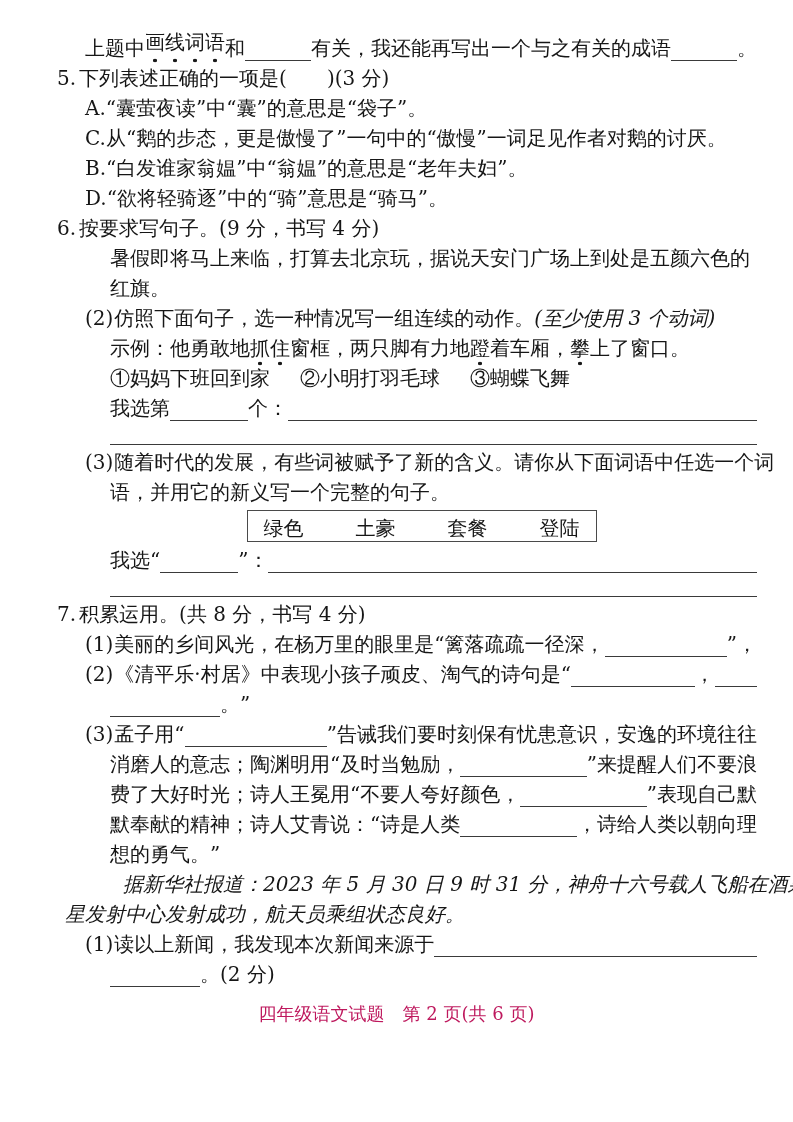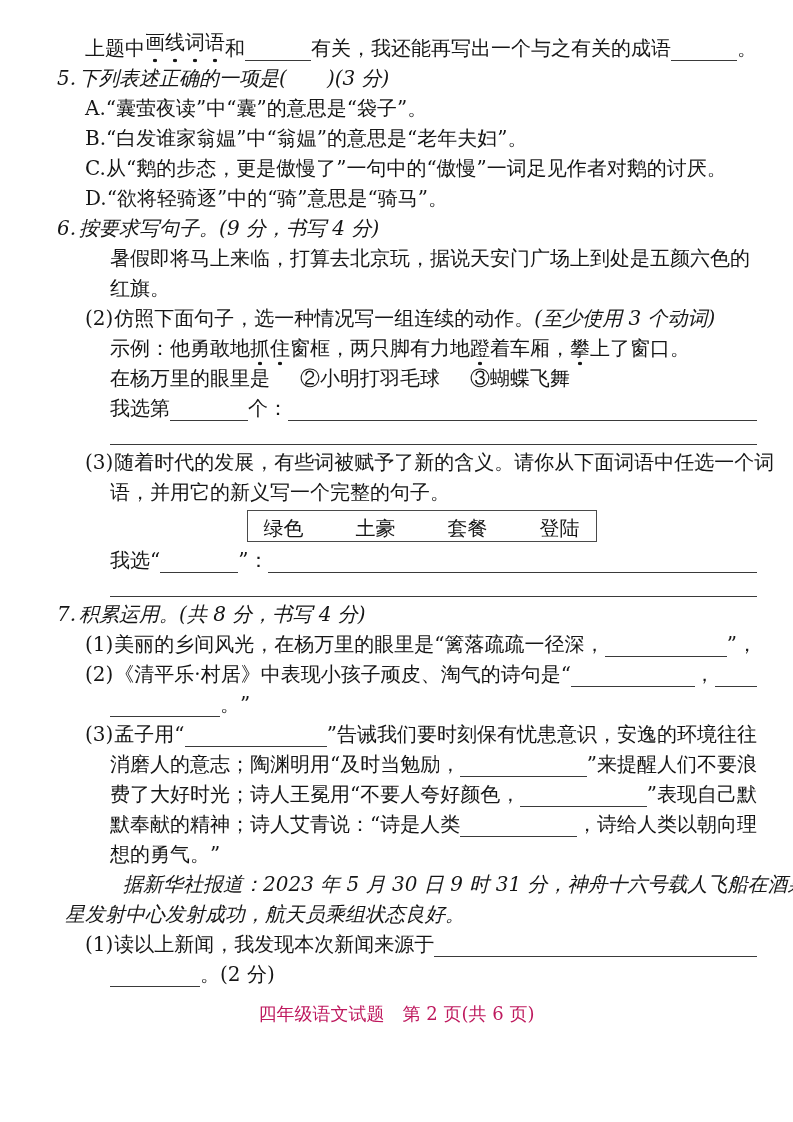--- a/index.html
+++ b/index.html
@@ -19,21 +19,21 @@
   }
   .line{
     line-height:30px;
     height:30px;
     padding-right:36px;
     white-space:nowrap;
     box-sizing:border-box;
   }
   .flexline{display:flex;align-items:flex-end;}
   .flexline > span{white-space:nowrap;line-height:30px;}
-  .ml0{padding-left:57px;font-style:italic;}
+  .ml0{padding-left:57px;}
   .ml1{padding-left:85px;}
   .ml2{padding-left:110px;}
   .mlnews1{padding-left:123px;}
   .mlnews2{padding-left:65px;}
   .num{margin-right:3px;}
   .label{margin-right:1px;}
   .blank{
     display:inline-block;
     border-bottom:1.2px solid #3a3a3a;
     height:24px;
@@ -95,37 +95,37 @@
     <span class="blank w92"></span>
     <span>有关，我还能再写出一个与之有关的成语</span>
     <span class="blank w92"></span>
     <span>。</span>
   </div>
 
   <div class="line ml0">
     <span class="num">5.</span><span>下列表述正确的一项是(　　)(3 分)</span>
   </div>
   <div class="line ml1"><span>A.“囊萤夜读”中“囊”的意思是“袋子”。</span></div>
+  <div class="line ml1"><span>C.从“鹅的步态，更是傲慢了”一句中的“傲慢”一词足见作者对鹅的讨厌。</span></div>
   <div class="line ml1"><span>B.“白发谁家翁媪”中“翁媪”的意思是“老年夫妇”。</span></div>
-  <div class="line ml1"><span>C.从“鹅的步态，更是傲慢了”一句中的“傲慢”一词足见作者对鹅的讨厌。</span></div>
   <div class="line ml1"><span>D.“欲将轻骑逐”中的“骑”意思是“骑马”。</span></div>
 
   <div class="line ml0">
     <span class="num">6.</span><span>按要求写句子。(9 分，书写 4 分)</span>
   </div>
   <div class="line ml2"><span>暑假即将马上来临，打算去北京玩，据说天安门广场上到处是五颜六色的</span></div>
   <div class="line ml2"><span>红旗。</span></div>
   <div class="line ml1">
     <span class="label">(2)</span><span>仿照下面句子，选一种情况写一组连续的动作。</span><span class="kai">(至少使用 3 个动词)</span>
   </div>
   <div class="line ml2">
     <span>示例：他勇敢地</span><span class="em">抓住</span><span>窗框，两只脚有力地</span><span class="em">蹬</span><span>着车厢，</span><span class="em">攀</span><span>上了窗口。</span>
   </div>
   <div class="line ml2">
-    <span>在杨万里的眼里是</span><span class="gap30"></span><span>②小明打羽毛球</span><span class="gap30"></span><span>③蝴蝶飞舞</span>
+    <span>①妈妈下班回到家</span><span class="gap30"></span><span>②小明打羽毛球</span><span class="gap30"></span><span>③蝴蝶飞舞</span>
   </div>
   <div class="line ml2 flexline">
     <span>我选第</span>
     <span class="blank w78"></span>
     <span>个：</span>
     <span class="blank grow"></span>
   </div>
   <div class="line ml2 flexline ulrow">
     <span class="blank grow"></span>
   </div>

